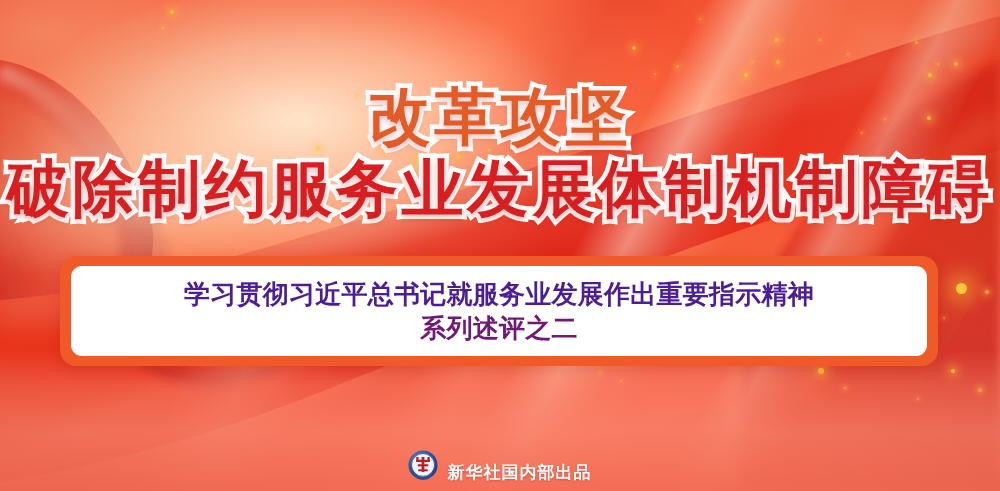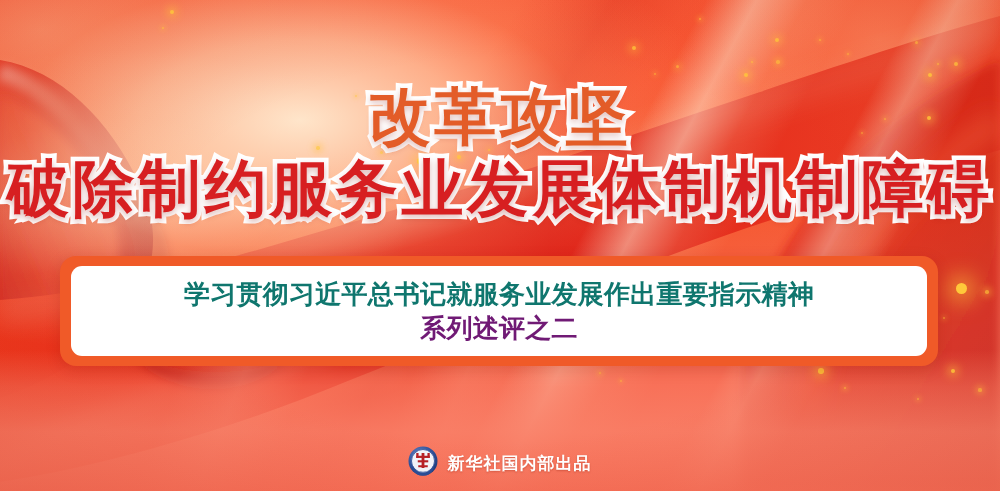--- a/index.html
+++ b/index.html
@@ -110,21 +110,21 @@
   }
   .sub{
     font-family:"DejaVu Sans","Liberation Sans",sans-serif;
     font-weight:bold;color:#D9201C;font-size:26px;line-height:1.32;
     letter-spacing:.01em;white-space:nowrap;
   }
 
   
   #footer{
     position:absolute;left:0;right:0;top:442px;height:42px;
-    display:flex;align-items:center;justify-content:center;gap:9px;
+    display:flex;align-items:flex-end;justify-content:center;gap:9px;
   }
   #footer-label{
     font-family:"DejaVu Sans","Liberation Sans",sans-serif;
     font-size:17px;font-weight:bold;color:#FFFFFF;letter-spacing:.06em;
     text-shadow:0 1px 2px rgba(140,25,10,.35);
   }
 </style>
 </head>
 <body>
 
@@ -238,21 +238,21 @@
       <div class="spark" style="left: 620px; top: 380px; width: 2px; height: 2px; opacity: 0.5; background: rgb(255, 200, 58); box-shadow: rgba(255, 190, 60, 0.8) 0px 0px 4px 1.2px;"></div>
     </div>
 
   <div id="headline">
     <span class="hl" id="title-line1" style="color: rgb(227, 92, 40); -webkit-text-stroke: 9px rgb(255, 255, 255);">改革攻坚</span>
     <span class="hl" id="title-line2" style="color: rgb(215, 31, 33); -webkit-text-stroke: 9px rgb(255, 255, 255);">破除制约服务业发展体制机制障碍</span>
   </div>
 
   <div id="subtitle-panel" style="background: rgb(240, 90, 40);">
     <div id="subtitle-inner" style="background: rgb(255, 255, 255);">
-      <span class="sub" style="color: #0f766e;">学习贯彻习近平总书记就服务业发展作出重要指示精神</span>
+      <span class="sub" style="color: #4c1d95;">学习贯彻习近平总书记就服务业发展作出重要指示精神</span>
       <span class="sub" style="color: #701a75;">系列述评之二</span>
     </div>
   </div>
 
   <div id="footer">
     <span style="display:block;">
       <svg width="30" height="30" viewBox="0 0 60 60">
         <defs>
           <radialGradient id="lgRing" cx="38%" cy="32%" r="72%">
             <stop offset="0%" stop-color="#6E8CC8"></stop>

